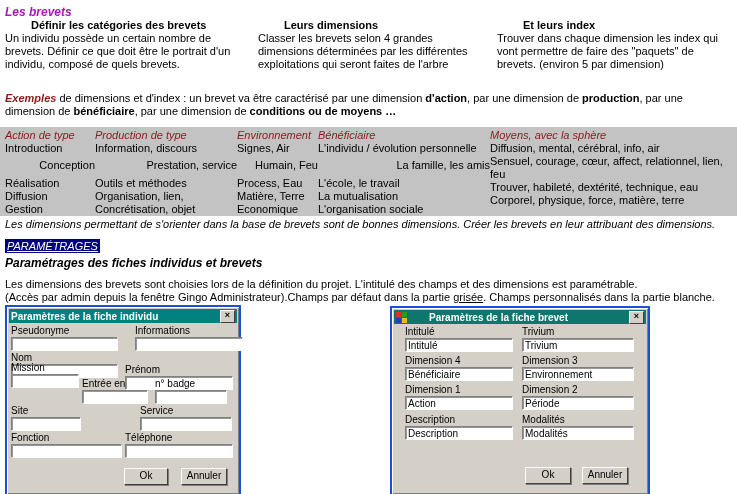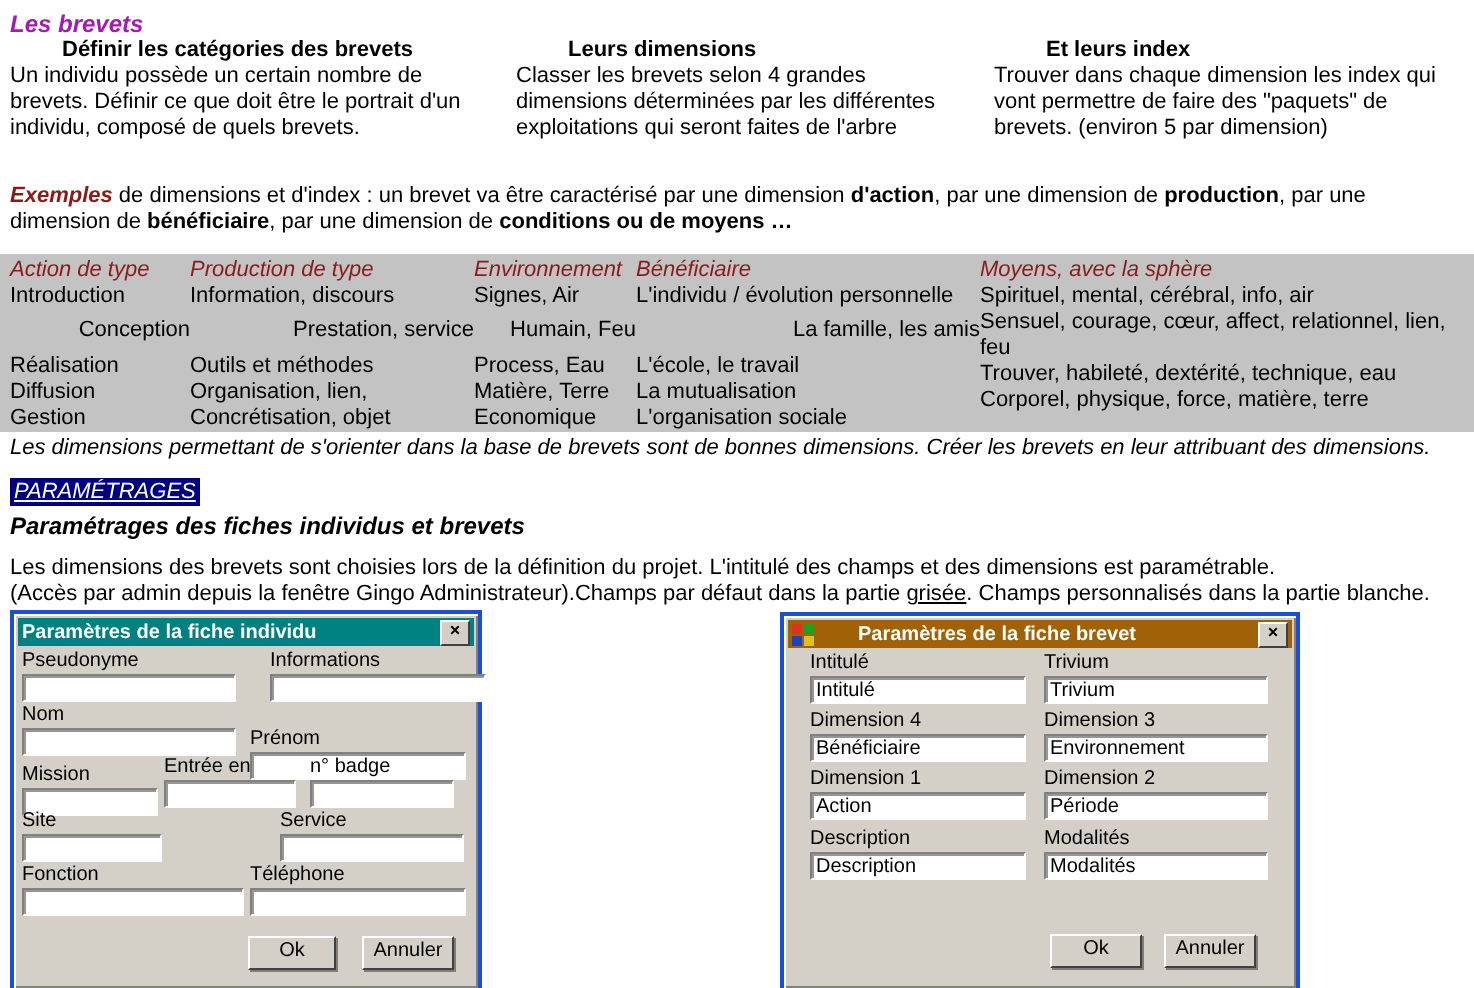--- a/index.html
+++ b/index.html
@@ -33,21 +33,21 @@
   #badge{top:239px;left:5px;background:#000080;color:#fff;font-style:italic;
     text-decoration:underline;padding:0 2px;line-height:14px;}
   #param-heading{top:256px;left:5px;font-weight:bold;font-style:italic;font-size:12px;}
   #param-para{top:278px;left:5px;width:727px;line-height:13px;}
   .u{text-decoration:underline;}
   
   .dlg{position:absolute;background:#d4d0c8;border:2px solid #1d4ed8;
     box-shadow:inset 1px 1px 0 #fff, inset -1px -1px 0 #808080;}
   .tbar{height:14px;margin:2px;display:flex;align-items:center;padding:0 2px;gap:2px;}
   .tbar.teal{background:#008080;}
-  .tbar.navy{background:#a16207;gap:22px;}
+  .tbar.navy{background:#0f766e;gap:22px;}
   .tbar-title{color:#fff;font-weight:bold;font-size:10px;flex:1;
     white-space:nowrap;overflow:hidden;}
   .xbtn{width:13px;height:11px;background:#d4d0c8;border:1px solid;
     border-color:#fff #404040 #404040 #fff;font-size:9px;line-height:9px;
     text-align:center;font-weight:bold;flex:0 0 auto;}
   .app-icon{width:11px;height:11px;flex:0 0 auto;display:grid;
     grid-template-columns:5px 5px;grid-template-rows:5px 5px;gap:1px 1px;}
   .app-icon span{display:block;}
   .q1{background:#e03020;}.q2{background:#20a020;}
   .q3{background:#2040c0;}.q4{background:#e0c020;}
@@ -112,21 +112,21 @@
   <div class="tcol">
     <div class="th">Bénéficiaire</div>
     <div class="tl">L'individu / évolution personnelle</div>
     <div class="tl g1">La famille, les amis</div>
     <div class="tl g2">L'école, le travail</div>
     <div class="tl">La mutualisation</div>
     <div class="tl">L'organisation sociale</div>
   </div>
   <div class="tcol wrapcol">
     <div class="th">Moyens, avec la sphère</div>
-    <div class="tl">Spirituel, mental, cérébral, info, air</div>
+    <div class="tl">Diffusion, mental, cérébral, info, air</div>
     <div class="tl">Sensuel, courage, cœur, affect, relationnel, lien, feu</div>
     <div class="tl">Trouver, habileté, dextérité, technique, eau</div>
     <div class="tl">Corporel, physique, force, matière, terre</div>
   </div>
 </div>
 
 <div id="note" class="abs">Les dimensions permettant de s'orienter dans la base de brevets sont de bonnes dimensions. Créer les brevets en leur attribuant des dimensions.</div>
 
 <div id="badge" class="abs">PARAMÉTRAGES</div>
 <div id="param-heading" class="abs">Paramétrages des fiches individus et brevets</div>
@@ -146,21 +146,21 @@
     <input value="" style="">
   </div>
   <div class="fld" style="left:4px;top:46px;width:107px;">
     <span class="lb">Nom</span>
     <input value="" style="">
   </div>
   <div class="fld" style="left:118px;top:58px;width:108px;">
     <span class="lb">Prénom</span>
     <input value="" style="">
   </div>
-  <div class="fld" style="left:4px;top:76px;width:68px;">
+  <div class="fld" style="left:4px;top:56px;width:68px;">
     <span class="lb">Mission</span>
     <input value="" style="">
   </div>
   <div class="fld" style="left:75px;top:72px;width:66px;">
     <span class="lb">Entrée en</span>
     <input value="" style="">
   </div>
   <div class="fld" style="left:148px;top:72px;width:72px;">
     <span class="lb">n° badge</span>
     <input value="" style="">

